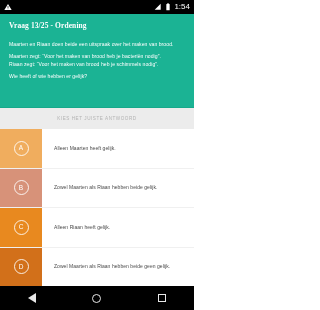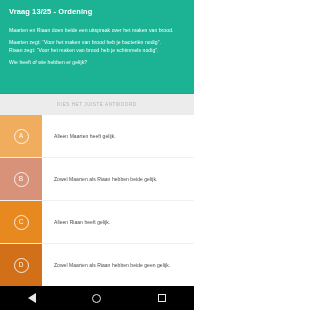--- a/index.html
+++ b/index.html
@@ -18,21 +18,21 @@
     color:#ffffff;
   }
   .status-left { display:flex; align-items:center; gap:3px; }
   .status-right { margin-left:auto; display:flex; align-items:center; gap:3px; }
   .status-clock { font-size:8px; line-height:8px; color:#ffffff; letter-spacing:0px; }
   .si { display:block; }
 
   
   .appbar {
     flex:0 0 22px; height:22px; background:#1bb394;
-    display:flex; align-items:center; padding:0 9px;
+    display:flex; align-items:center; padding:0 9px;font-family:Liberation Serif, serif;
   }
   .appbar-title {
     color:#ffffff; font-size:7.5px; line-height:9px; font-weight:bold;
     letter-spacing:.1px; white-space:nowrap;
   }
 
   
   .question {
     flex:0 0 72px; background:#1bb394;
     padding:5px 9px 6px 9px;
@@ -92,20 +92,39 @@
     border-right:8px solid #e8e8e8;
   }
   .circ { width:9px; height:9px; border-radius:50%; border:1.4px solid #e8e8e8; }
   .sq { width:8px; height:8px; border:1.4px solid #e8e8e8; }
 </style>
 </head>
 <body>
 
 <div class="phone">
 
+  <div class="statusbar">
+    <div class="status-left">
+      <svg class="si" width="8" height="8" viewBox="0 0 24 24" fill="#ffffff">
+          <path d="M12 3 L23 21 L1 21 Z"></path>
+          <rect x="11" y="9" width="2" height="6" fill="#000"></rect>
+          <rect x="11" y="16.5" width="2" height="2" fill="#000"></rect>
+        </svg>
+    </div>
+    <div class="status-right">
+      <svg class="si" width="8" height="8" viewBox="0 0 24 24" fill="#ffffff">
+          <path d="M2 20 L20 2 L20 20 Z"></path>
+        </svg>
+      <svg class="si" width="6" height="8" viewBox="0 0 12 24" fill="#ffffff">
+          <rect x="3.5" y="1" width="5" height="2"></rect>
+          <rect x="1" y="3" width="10" height="19" rx="1"></rect>
+        </svg>
+      <span class="status-clock">1:54</span>
+    </div>
+  </div>
 
   <div class="appbar">
     <span class="appbar-title">Vraag 13/25 - Ordening</span>
   </div>
 
   <div class="question">
     <div class="q-para">
       <div class="q-line">Maarten en Riaan doen beide een uitspraak over het maken van brood.</div>
     </div>
     <div class="q-para">

